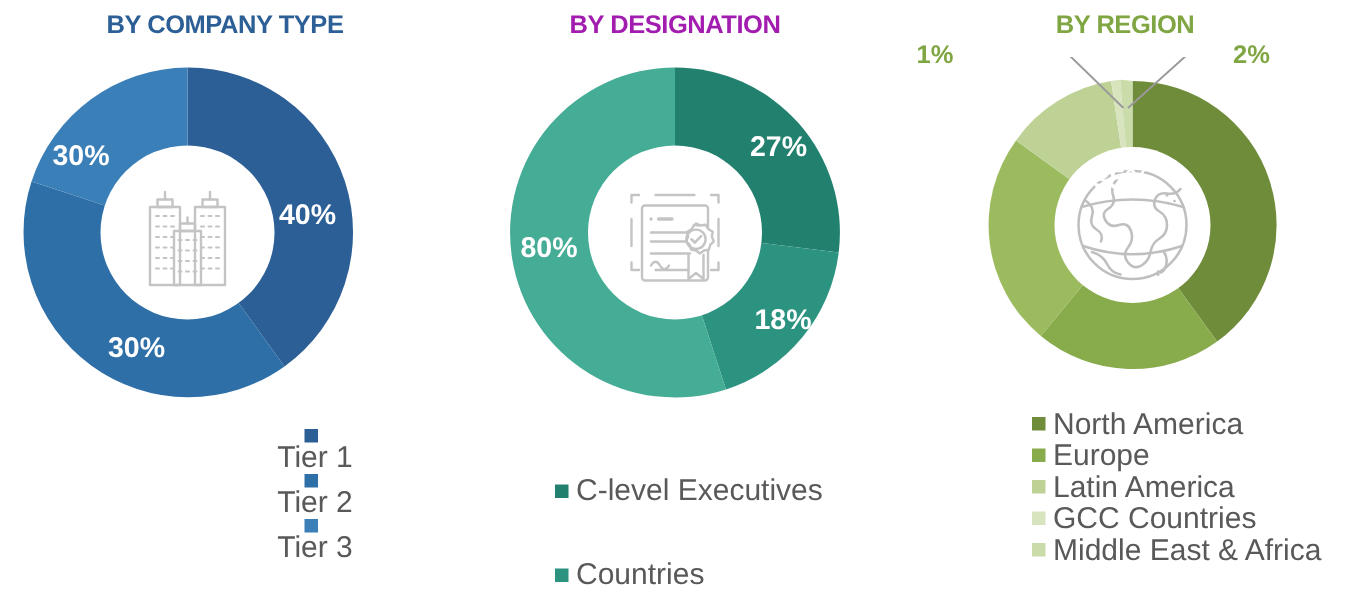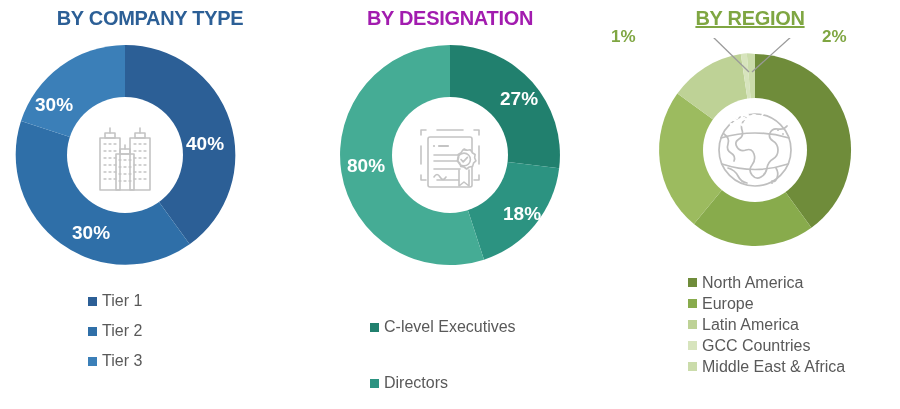--- a/index.html
+++ b/index.html
@@ -28,28 +28,28 @@
   .panel-company { left: 0; }
   .panel-designation { left: 300px; }
   .panel-region { left: 600px; }
 
   .panel-title {
     position: absolute;
     top: 7px;
     left: 0;
     width: 300px;
     text-align: center;
-    font-size: 20px;
+    font-size: 17px;
     font-weight: bold;
     letter-spacing: -0.3px;
     font-family: "Liberation Sans", sans-serif;
   }
   .panel-company .panel-title { color: #2c5f96; }
   .panel-designation .panel-title { color: #a21caf; }
-  .panel-region .panel-title { color: #7fa642; text-decoration: underline; }
+  .panel-region .panel-title { color: #7fa642; }
 
   .donut-wrap {
     position: absolute;
     left: 0;
     width: 300px;
   }
   .donut-svg { display: block; }
 
   .legend {
     position: absolute;
@@ -61,28 +61,28 @@
     align-items: center;
     line-height: 1;
   }
   .legend-swatch {
     width: 9px;
     height: 9px;
     flex: 0 0 auto;
     margin-right: 5px;
   }
   .legend-label {
-    font-size: 16px;
+    font-size: 20px;
     color: #595959;
     white-space: nowrap;
     font-family: "Liberation Sans", sans-serif;
   }
 
   .legend-company { top: 286px; }
-  .legend-company .legend-row { height: 30px; padding-left: 88px; }
+  .legend-company .legend-row { height: 30px; padding-left: 120px; flex-direction: column; }
   .legend-designation { top: 286px; }
   .legend-designation .legend-row { height: 30px; padding-left: 70px; margin-top: 26px; }
   .legend-region { top: 272px; }
   .legend-region .legend-row { height: 21px; padding-left: 88px; }
 
   .pct-label {
     position: absolute;
     font-size: 19px;
     font-weight: bold;
     color: #ffffff;
@@ -251,21 +251,21 @@
     <div class="pct-label" style="left:203px; top:203px;">18%</div>
     <div class="pct-label" style="left:47px; top:155px;">80%</div>
 
     <div class="legend legend-designation">
       <div class="legend-row">
         <span class="legend-swatch" style="background:#21806e"></span>
         <span class="legend-label">C-level Executives</span>
       </div>
       <div class="legend-row">
         <span class="legend-swatch" style="background:#2c9381"></span>
-        <span class="legend-label">Directors</span>
+        <span class="legend-label">Countries</span>
       </div>
       <div class="legend-row">
         <span class="legend-swatch" style="background:#45ac95"></span>
         <span class="legend-label">Others</span>
       </div>
     </div>
   </div>
 
   <div class="panel panel-region">
     <div class="panel-title">BY REGION</div>

